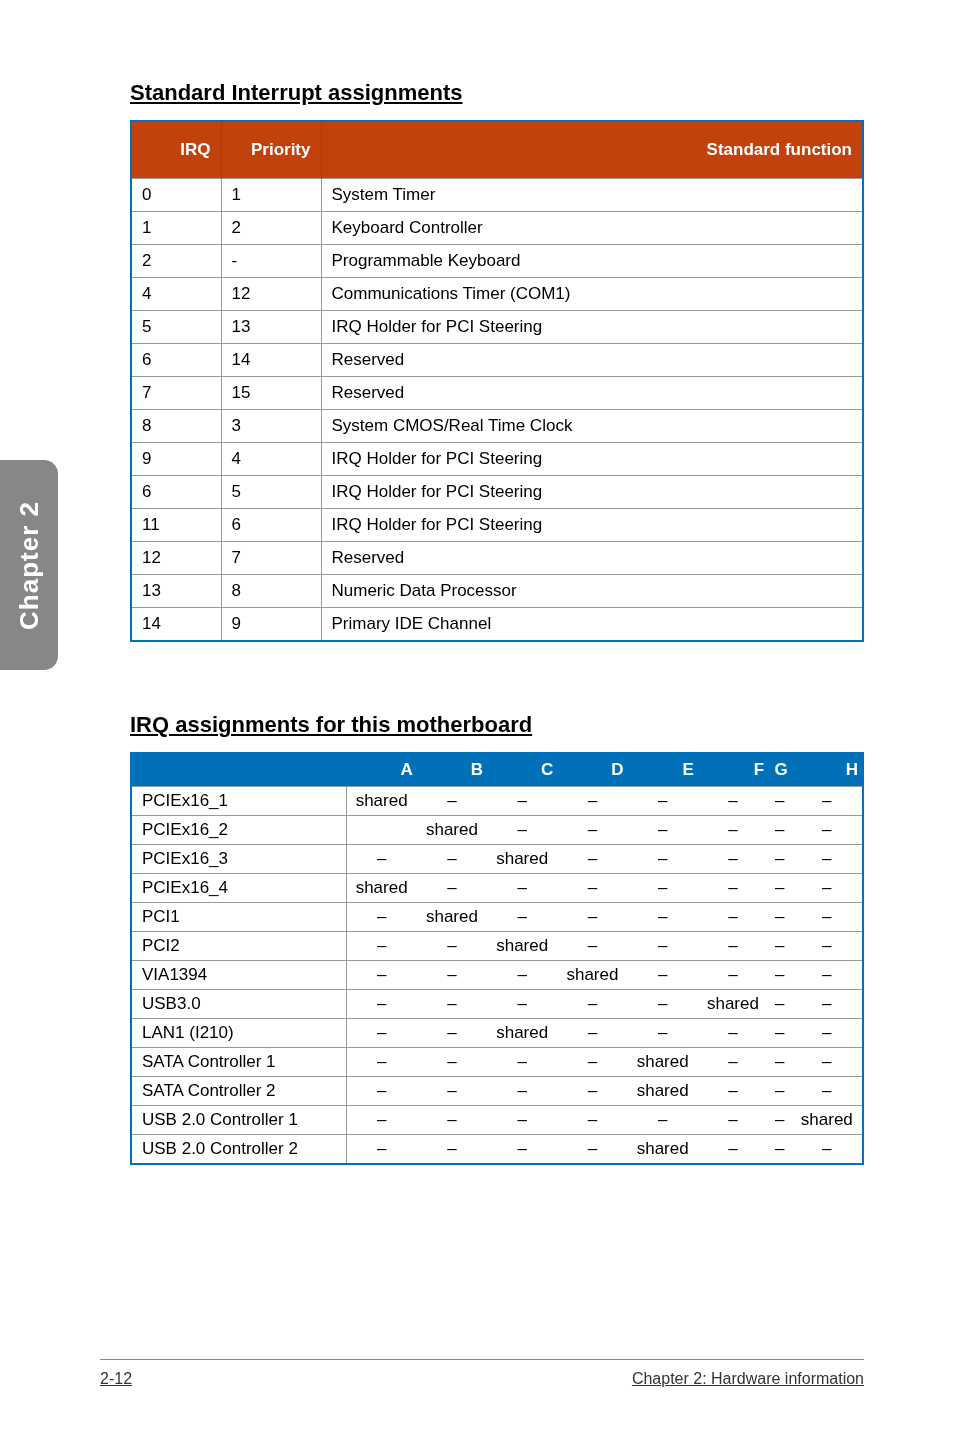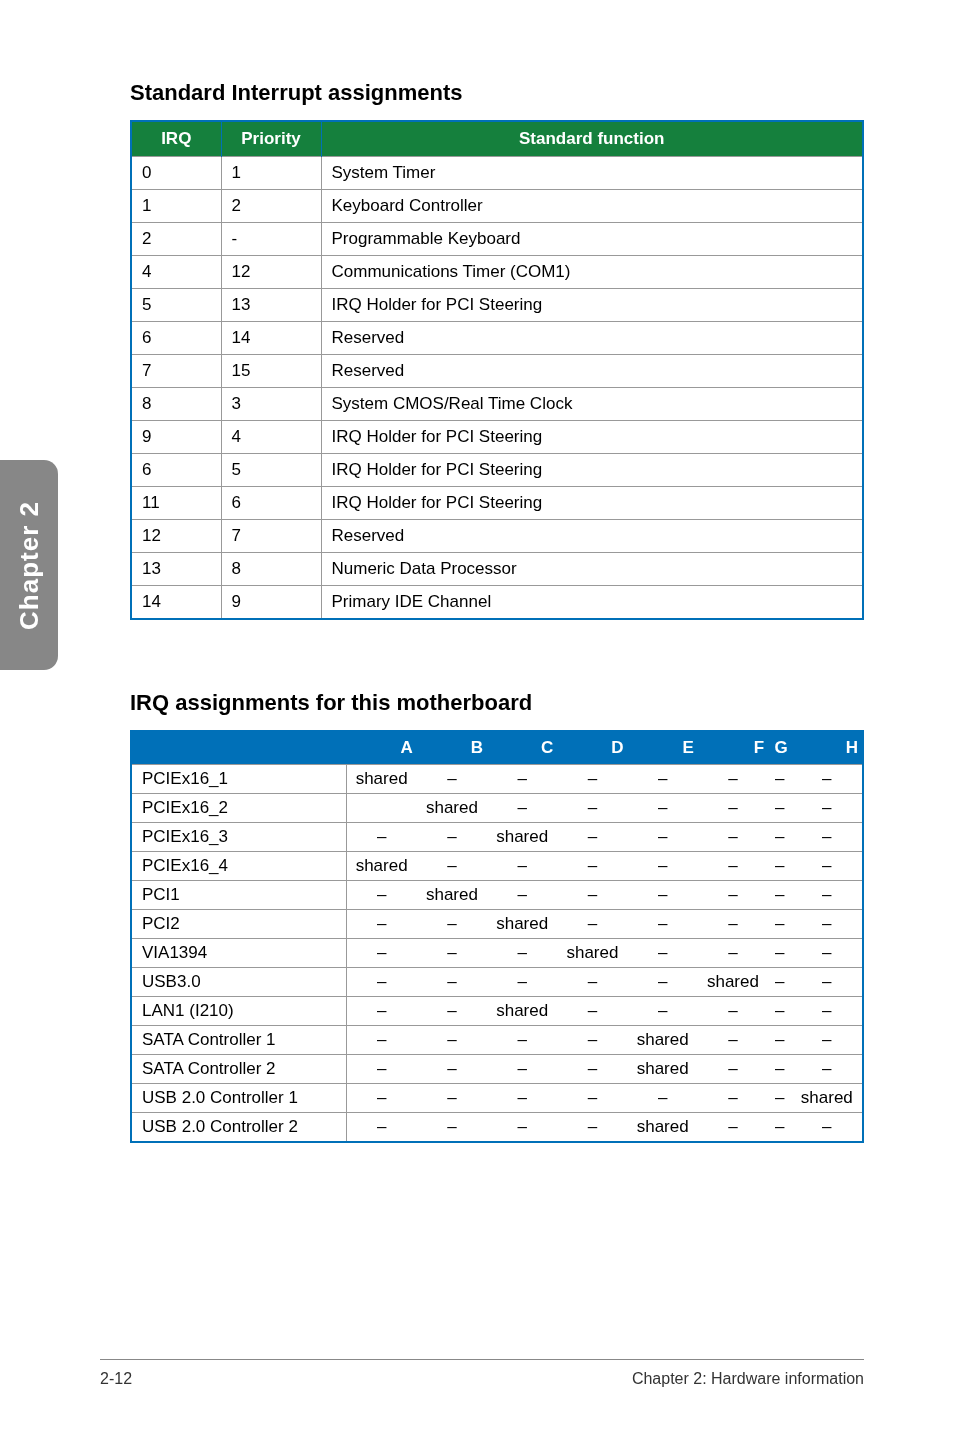--- a/index.html
+++ b/index.html
@@ -11,20 +11,21 @@
     position: relative;
     color: #000;
   }
   .content {
     padding: 80px 90px 0 130px;
   }
   h2.section-title {
     font-size: 22px;
     font-weight: bold;
     margin-bottom: 14px;
+    text-decoration: underline;
   }
   
   .side-tab {
     position: absolute;
     left: 0;
     top: 460px;
     width: 58px;
     height: 210px;
     background: #878787;
     border-top-right-radius: 14px;
@@ -44,25 +45,25 @@
   }
 
   
   table.irq-table {
     width: 100%;
     border-collapse: collapse;
     border: 2px solid #0070b8;
     font-size: 17px;
   }
   table.irq-table th {
-    background: #15803d;
+    background: #c2410c;
     color: #fff;
-    text-align: center;
+    text-align: right;
     font-weight: bold;
-    padding: 7px 10px;
+    padding: 18px 10px;
     border-right: 1px solid #0070b8;
   }
   table.irq-table td {
     padding: 6px 10px;
     border-top: 1px solid #999;
     border-right: 1px solid #999;
   }
   table.irq-table td:last-child,
   table.irq-table th:last-child { border-right: none; }
   table.irq-table col.c1 { width: 90px; }
@@ -111,20 +112,21 @@
   .footer hr {
     border: none;
     border-top: 1px solid #888;
     margin-bottom: 10px;
   }
   .footer-row {
     display: flex;
     justify-content: space-between;
     font-size: 16px;
     color: #333;
+    text-decoration: underline;
   }
 </style>
 </head>
 <body>
 
 <div class="side-tab">
   <span>Chapter 2</span>
 </div>
 
 <div class="content">

